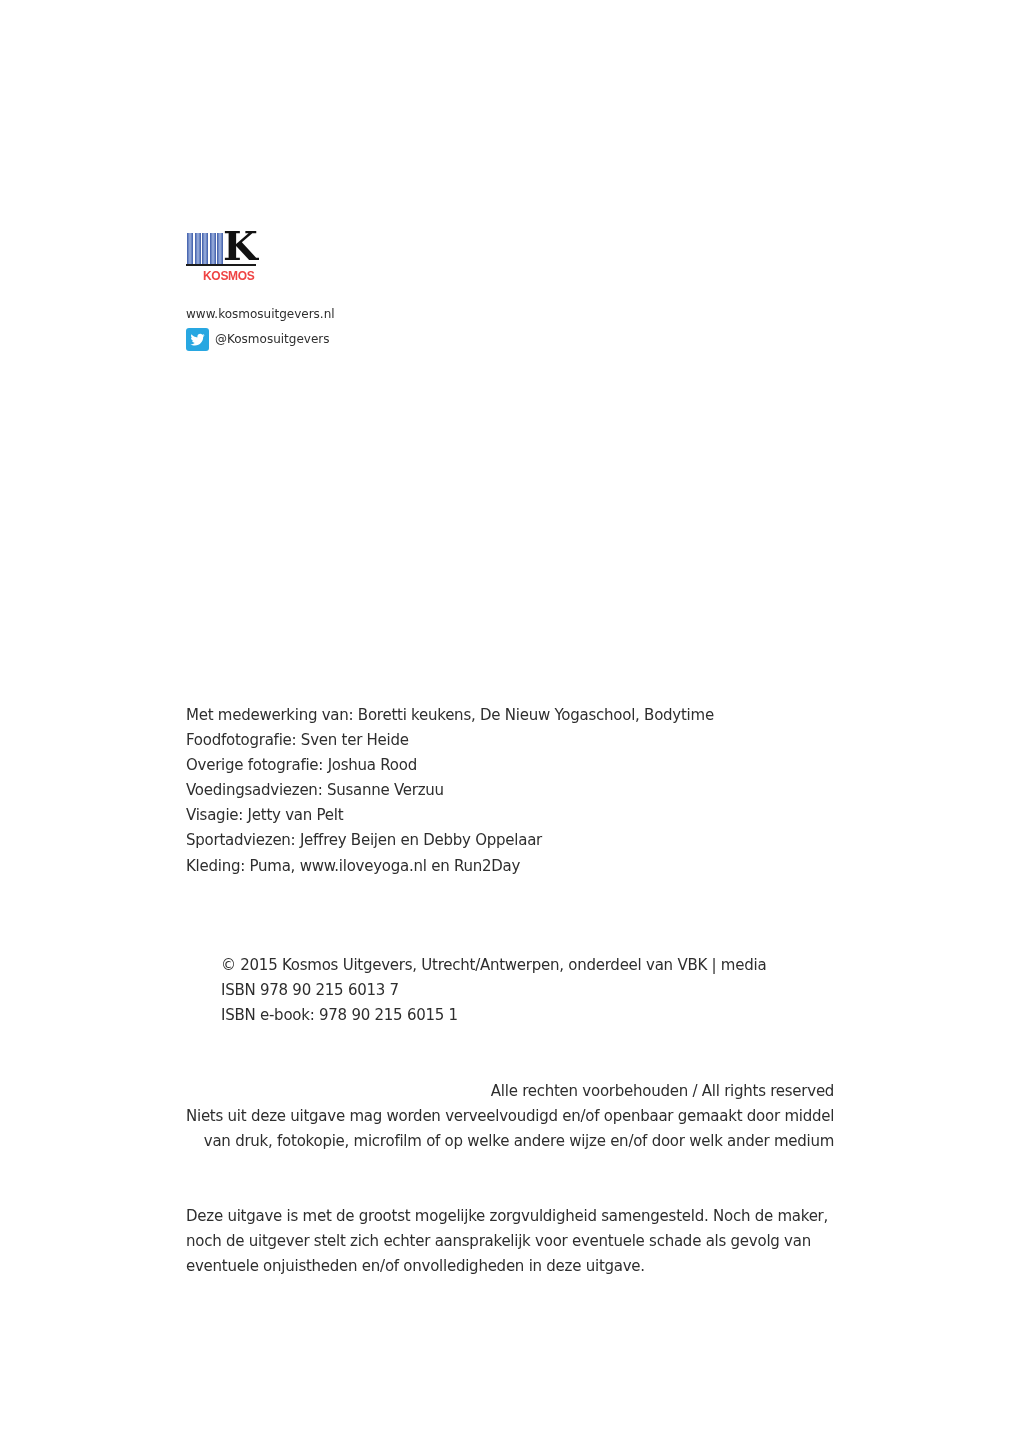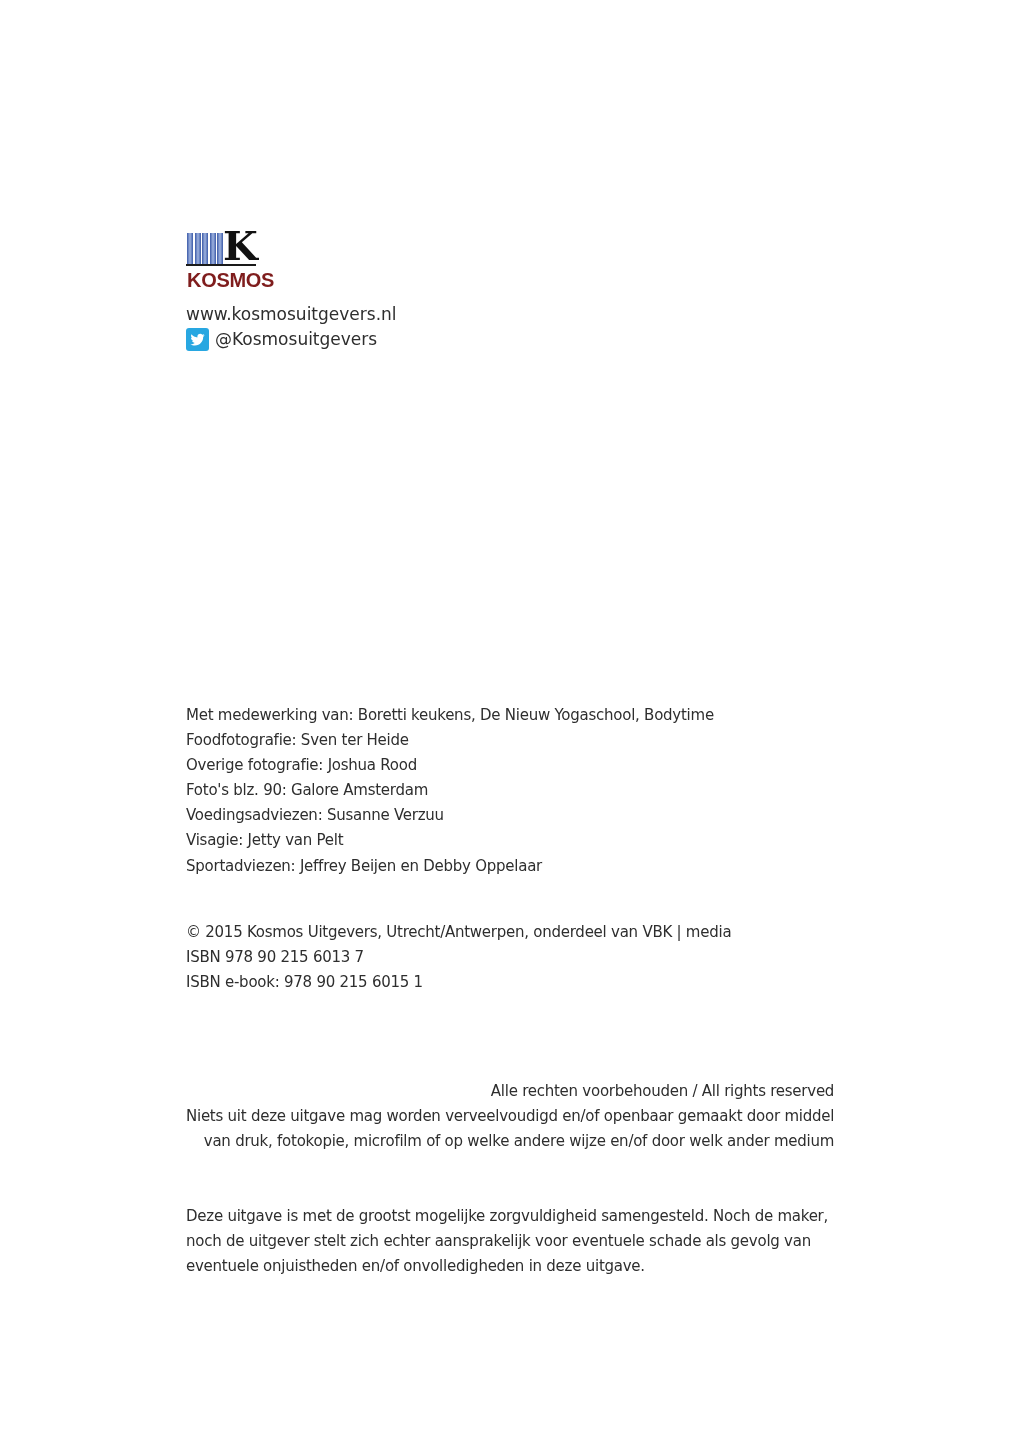--- a/index.html
+++ b/index.html
@@ -16,39 +16,39 @@
     .bar { width: 6px; height: 31px; margin-right: 1.6px;
       background: linear-gradient(to right, #3b5aa8, #9fb3df 50%, #3b5aa8); }
     .bar:last-child { margin-right: 0; }
     .bars-rule { position: absolute; left: 0; top: 32px; width: 70px; height: 2px; background: #1a1a1a; }
     .k-letter {
       position: absolute; left: 37px; top: -6px;
       font-family: "DejaVu Serif", serif; font-weight: bold; font-size: 40px;
       line-height: 40px; color: #111;
     }
     .logo-text {
-      position: absolute; left: 1px; top: 37px;
-      font-family: "Liberation Sans", sans-serif; font-weight: bold; font-size: 20px;
-      letter-spacing: -0.3px; color: #7f1d1d;
+      position: absolute; left: 17px; top: 37px;
+      font-family: "Liberation Sans", sans-serif; font-weight: bold; font-size: 12px;
+      letter-spacing: -0.3px; color: #ef4444;
     }
 
     
-    .contact { position: absolute; left: 186px; top: 302px; font-size: 17px; color: #2e2e2e; }
+    .contact { position: absolute; left: 186px; top: 302px; font-size: 12px; color: #2e2e2e; }
     .contact-line { height: 25px; line-height: 25px; display: flex; align-items: center; white-space: nowrap; }
     .twitter-icon {
       width: 23px; height: 23px; background: #28a7e1; border-radius: 3px;
       display: inline-flex; align-items: center; justify-content: center; margin-right: 6px;
     }
     .twitter-icon svg { width: 17px; height: 17px; }
 
     
     .block { position: absolute; left: 186px; font-size: 15px; color: #2e2e2e; }
     .line { height: 25.1px; line-height: 25.1px; white-space: nowrap; letter-spacing: -0.25px; }
     .credits { top: 703px; }
-    .biblio { top: 920px; }
+    .biblio { top: 953px; margin-left: 35px; }
     .rights { top: 1079px; text-align: right; }
     .disclaimer { top: 1204px; }
   </style>
 </head>
 <body>
 
 <div class="page">
 
   <div class="logo">
     <div class="logo-mark">
@@ -74,24 +74,24 @@
           </svg>
       </span>
       <span>@Kosmosuitgevers</span>
     </div>
   </div>
 
   <div class="block credits">
     <div class="line">Met medewerking van: Boretti keukens, De Nieuw Yogaschool, Bodytime</div>
     <div class="line">Foodfotografie: Sven ter Heide</div>
     <div class="line">Overige fotografie: Joshua Rood</div>
-    <div class="line">Foto's blz. 90: Galore Amsterdam</div>
     <div class="line">Voedingsadviezen: Susanne Verzuu</div>
     <div class="line">Visagie: Jetty van Pelt</div>
     <div class="line">Sportadviezen: Jeffrey Beijen en Debby Oppelaar</div>
+    <div class="line">Kleding: Puma, www.iloveyoga.nl en Run2Day</div>
   </div>
 
   <div class="block biblio">
     <div class="line">© 2015 Kosmos Uitgevers, Utrecht/Antwerpen, onderdeel van VBK | media</div>
     <div class="line">ISBN 978 90 215 6013 7</div>
     <div class="line">ISBN e-book: 978 90 215 6015 1</div>
   </div>
 
   <div class="block rights">
     <div class="line">Alle rechten voorbehouden / All rights reserved</div>

